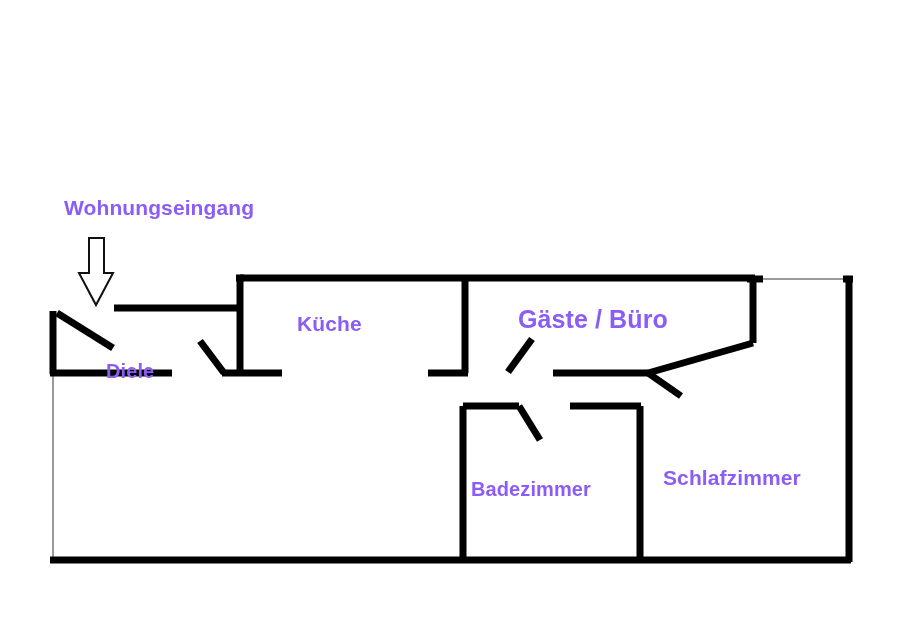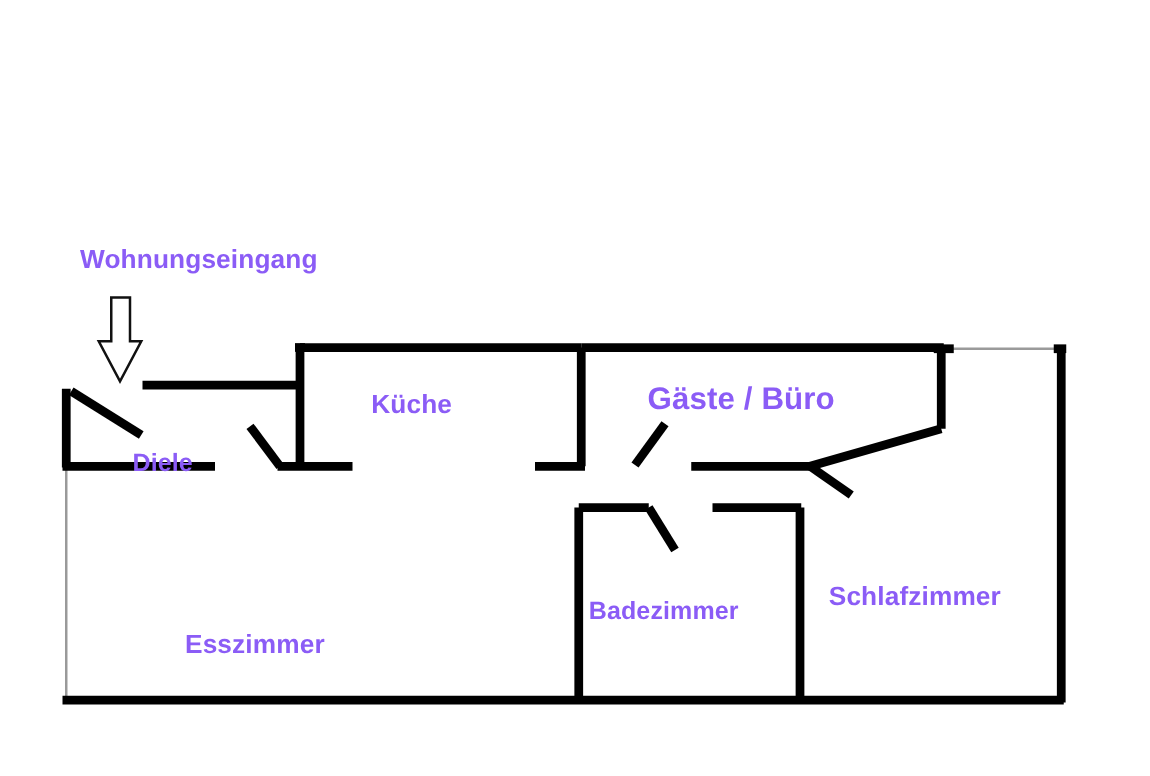--- a/index.html
+++ b/index.html
@@ -96,20 +96,19 @@
 
   <div class="room-label lbl-entrance entry-title">Wohnungseingang</div>
 
   <div class="room-label lbl-diele">Diele</div>
 
   <div class="room-label lbl-kueche">Küche</div>
 
   <div class="room-label lbl-gaeste">Gäste / Büro</div>
 
   <div class="room-label lbl-wohnen">
-    <div style="text-indent:12px;">Esszimmer</div>
   </div>
 
   <div class="room-label lbl-bad">Badezimmer</div>
 
   <div class="room-label lbl-schlaf">Schlafzimmer</div>
 
 </div>
 
 </body></html>

